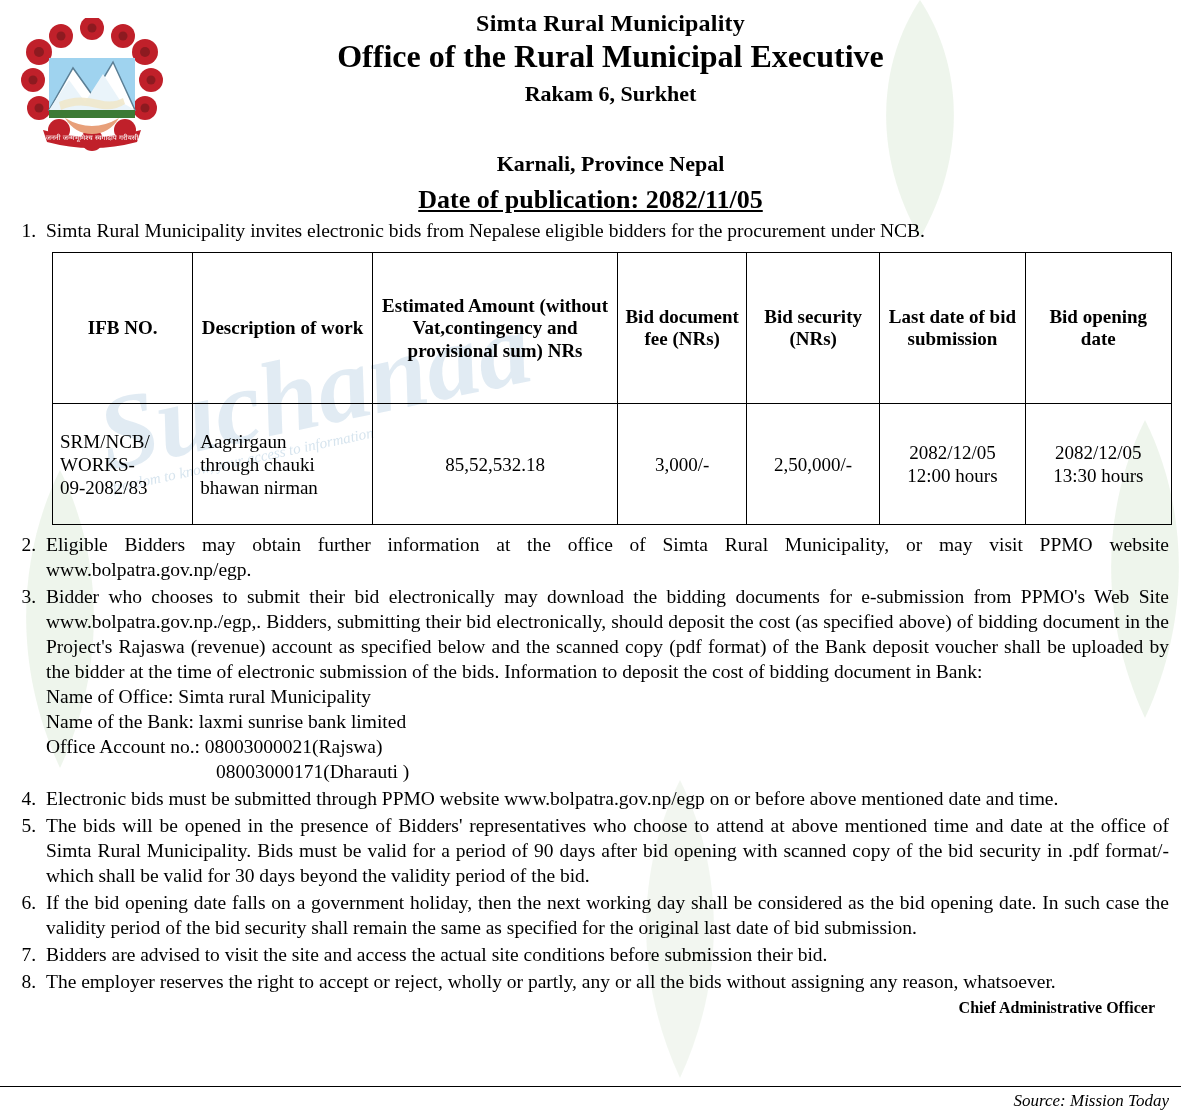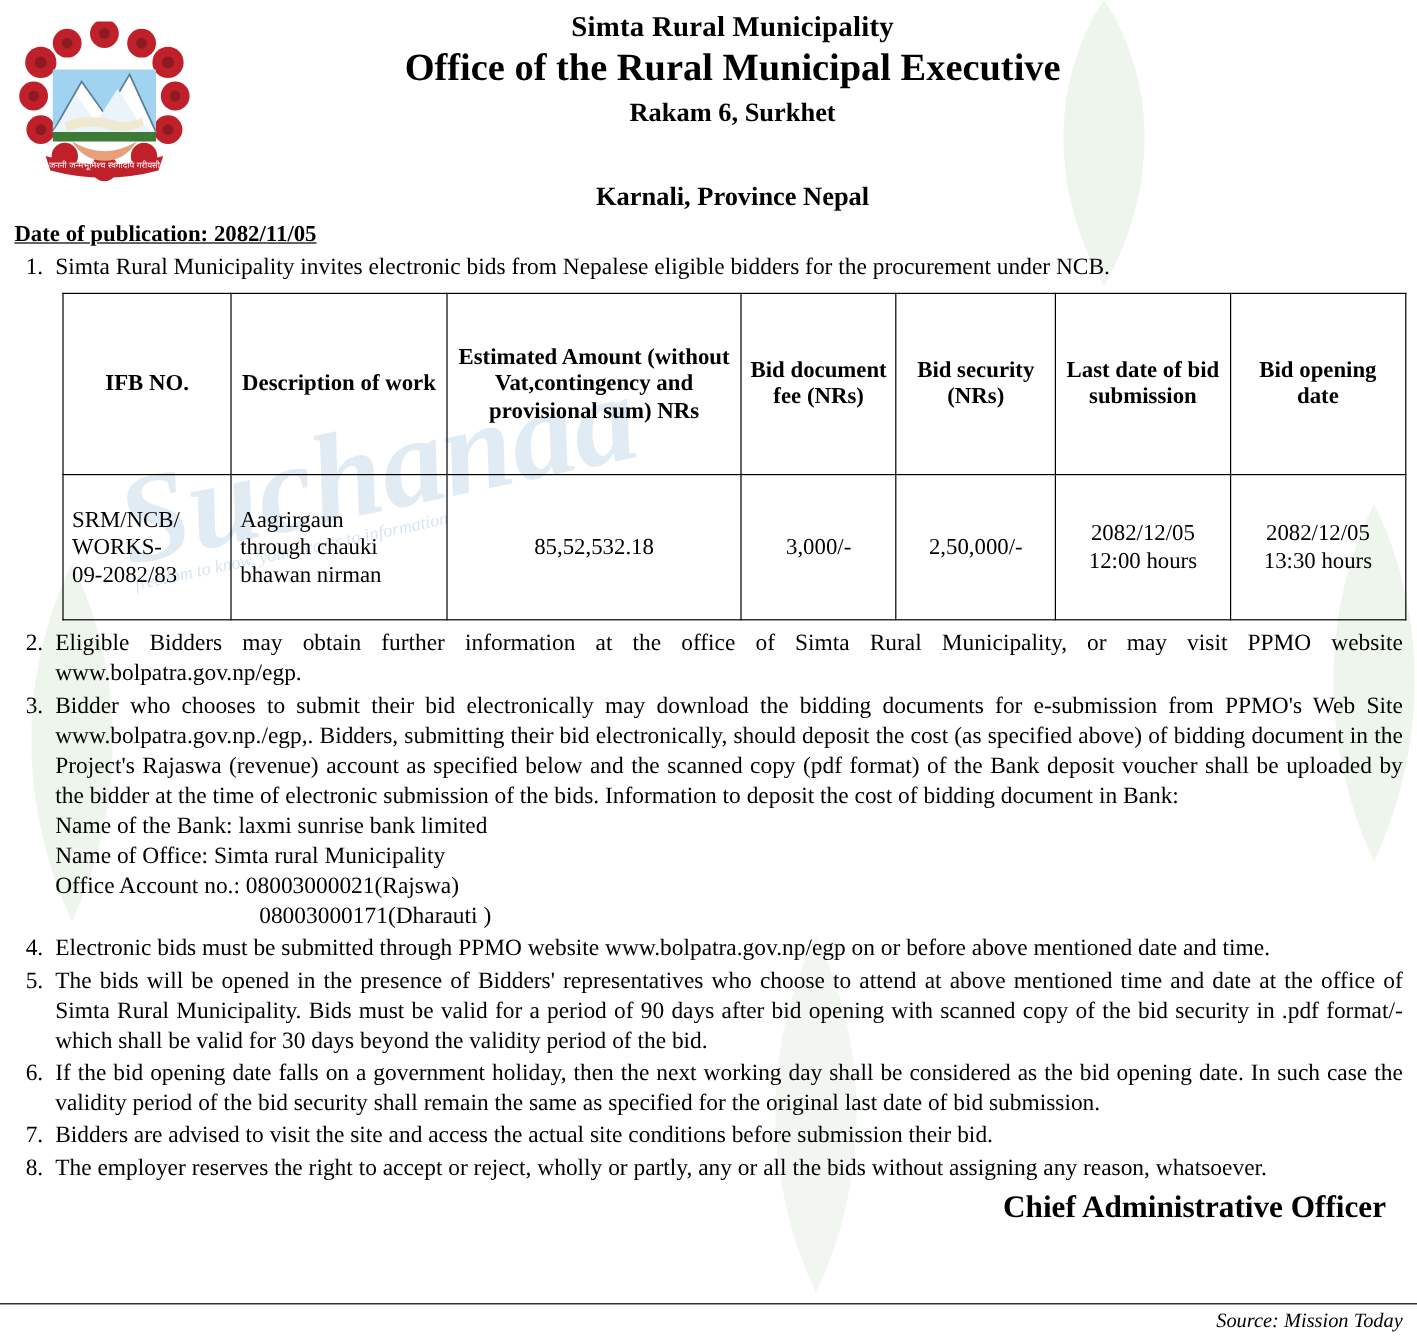--- a/index.html
+++ b/index.html
@@ -71,20 +71,21 @@
     align-items: flex-start;
     justify-content: flex-start;
     position: relative;
     min-height: 150px;
   }
   .emblem {
     width: 160px;
     flex: 0 0 160px;
     display: flex;
     align-items: flex-start;
+    justify-content: center;
     padding-top: 8px;
   }
   .header-text {
     flex: 1 1 auto;
     text-align: center;
     padding-right: 120px;
   }
   .org-line1 {
     font-size: 24px;
     font-weight: bold;
@@ -103,22 +104,22 @@
     margin-top: 6px;
     line-height: 1.2;
   }
   .org-line4 {
     font-size: 22px;
     font-weight: bold;
     line-height: 1.2;
     margin-top: 44px;
   }
   .pub-date {
-    text-align: left;
-    font-size: 19px;
+    text-align: center;
+    font-size: 26px;
     font-weight: bold;
     text-decoration: underline;
     margin-top: 8px;
     margin-bottom: 4px;
   }
 
   
   ol.clauses {
     list-style: none;
     margin: 0;
@@ -180,21 +181,21 @@
   .col-fee { width: 120px; text-align: center; }
   .col-sec { width: 126px; text-align: center; }
   .col-last { width: 138px; text-align: center; }
   .col-open { width: 140px; text-align: center; }
 
   .cell-stack span { display: block; }
 
   
   .signature {
     text-align: right;
-    font-size: 26px;
+    font-size: 16px;
     font-weight: bold;
     margin-top: 4px;
     padding-right: 14px;
   }
 
   
   .source-rule {
     position: absolute;
     left: 0;
     right: 0;
@@ -337,22 +338,22 @@
 
     <ol class="clauses">
       <li class="clause">
         <span class="num">2.</span>
         <span class="body">Eligible Bidders may obtain further information at the office of Simta Rural Municipality, or may visit PPMO website www.bolpatra.gov.np/egp.</span>
       </li>
       <li class="clause">
         <span class="num">3.</span>
         <span class="body">
           <span>Bidder who chooses to submit their bid electronically may download the bidding documents for e-submission from PPMO's Web Site www.bolpatra.gov.np./egp,. Bidders, submitting their bid electronically,  should deposit the cost (as specified above) of bidding document in the Project's Rajaswa (revenue) account as specified below and the scanned copy (pdf format) of the Bank deposit voucher shall be uploaded by the bidder at the time of electronic submission of the bids. Information to deposit the cost of bidding document in Bank:</span>
+          <span class="sub-line">Name of Office: Simta rural Municipality</span>
           <span class="sub-line">Name of the Bank: laxmi  sunrise bank limited</span>
-          <span class="sub-line">Name of Office: Simta rural Municipality</span>
           <span class="sub-line">Office Account no.: 08003000021(Rajswa)</span>
           <span class="indent-line">08003000171(Dharauti )</span>
         </span>
       </li>
       <li class="clause">
         <span class="num">4.</span>
         <span class="body">Electronic bids must be submitted through PPMO website www.bolpatra.gov.np/egp on or before above mentioned date and time.</span>
       </li>
       <li class="clause">
         <span class="num">5.</span>

